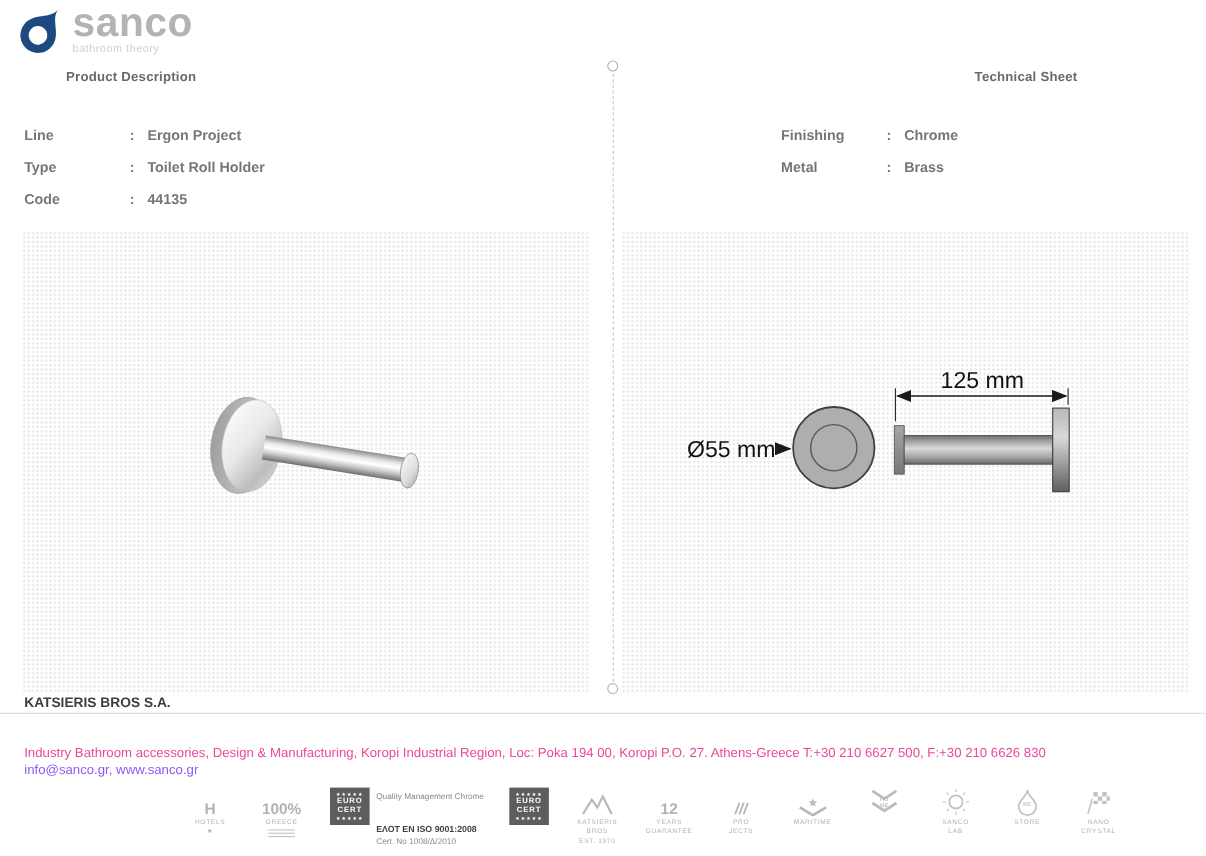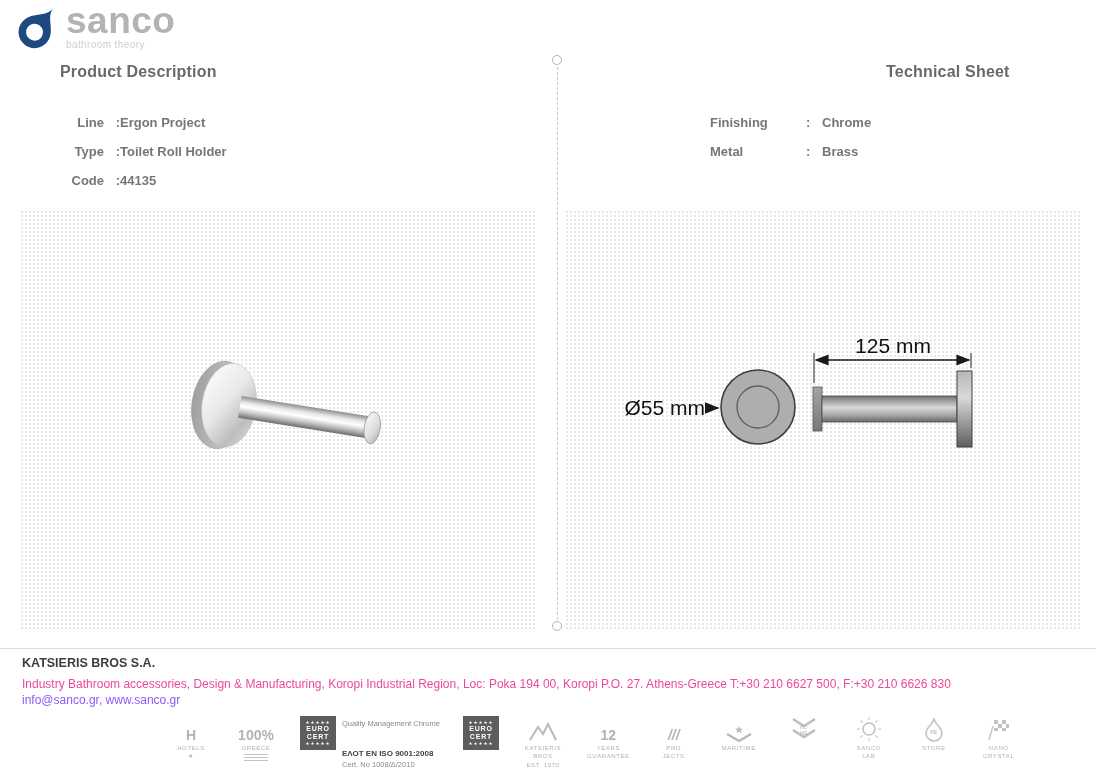--- a/index.html
+++ b/index.html
@@ -5,27 +5,27 @@
   * { margin:0; padding:0; box-sizing:border-box; }
   html,body { width:1096px; height:778px; background:#fff; font-family:"Liberation Sans", sans-serif; position:relative; overflow:hidden; }
 
   
   .logo { position:absolute; left:14px; top:2px; display:flex; align-items:flex-start; }
   .logo-text { margin-left:6px; line-height:1; }
   .logo-name { font-size:37px; font-weight:bold; color:#b3b3b3; letter-spacing:0.5px; }
   .logo-tag { font-size:10px; color:#cfcfcf; margin-top:1px; letter-spacing:0.4px; }
 
   
-  .sec-title { position:absolute; top:63px; font-size:16px; font-weight:bold; color:#696969; letter-spacing:0.2px; }
+  .sec-title { position:absolute; top:63px; font-size:12px; font-weight:bold; color:#696969; letter-spacing:0.2px; }
   .sec-title.left { left:60px; }
   .sec-title.right { left:886px; }
 
   
   .specs { position:absolute; top:115px; }
-  .specs.left { left:8px;text-align:right; }
+  .specs.left { left:22px; }
   .specs.right { left:710px; }
   .spec-row { display:flex; margin-bottom:14px; font-size:13px; font-weight:bold; color:#767676; }
   .spec-label { width:96px; }
   .spec-colon { width:16px; }
   .spec-value { white-space:nowrap; }
 
   
   .panel { position:absolute; top:210px; width:515px; height:420px;
            background-image: radial-gradient(circle, #e7e7e7 1px, transparent 1.2px);
            background-size:4px 4px; }
@@ -35,21 +35,21 @@
   
   .divider-line { position:absolute; left:557px; top:67px; height:553px; width:0;
                   border-left:1px dashed #c9c9c9; }
   .divider-dot { position:absolute; width:10px; height:10px; border:1px solid #b5b5b5;
                  border-radius:50%; background:#fff; left:552px; }
   .divider-dot.top { top:55px; }
   .divider-dot.bottom { top:621px; }
 
   
   .footer-rule { position:absolute; left:0; top:648px; width:1096px; border-top:1px solid #dcdcdc; }
-  .f-company { position:absolute; left:22px; top:656px; font-size:12.5px; font-weight:bold; color:#3d3d3d; }
+  .f-company { position:absolute; left:22px; top:632px; font-size:12.5px; font-weight:bold; color:#3d3d3d; }
   .f-address { position:absolute; left:22px; top:677px; font-size:12px; color:#ec4899; }
   .f-contacts { position:absolute; left:22px; top:693px; font-size:12px; color:#8b5cf6; }
 
   
   .strip { position:absolute; left:170px; top:716px; width:900px; display:flex; align-items:flex-start; gap:23px; color:#b9b9b9; }
   .strip-item { display:flex; flex-direction:column; align-items:center; min-width:42px; }
   .si-icon { height:26px; display:flex; align-items:flex-end; justify-content:center; margin-bottom:2px; }
   .si-label { font-size:6px; letter-spacing:0.6px; line-height:1.4; text-align:center; color:#b2b2b2; }
   .si-big { font-size:14px; font-weight:bold; color:#b2b2b2; line-height:1; }
   .tl { width:24px; border-top:1px solid #c3c3c3; margin-top:2px; }

